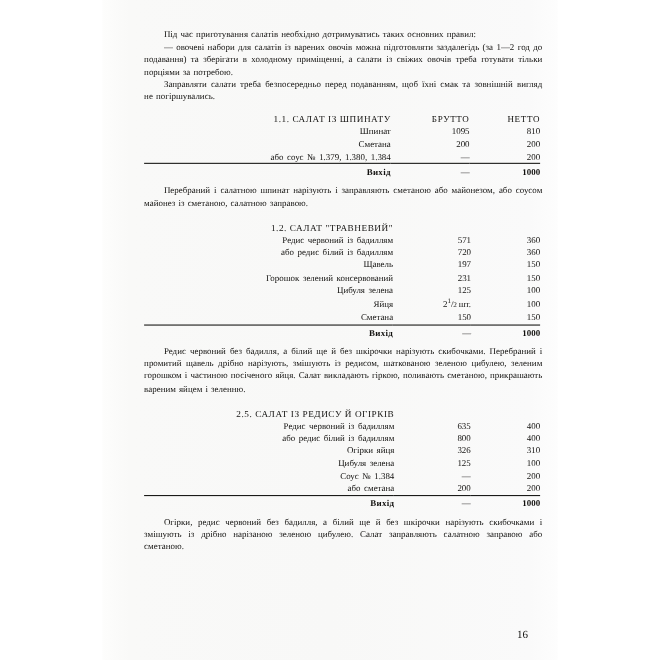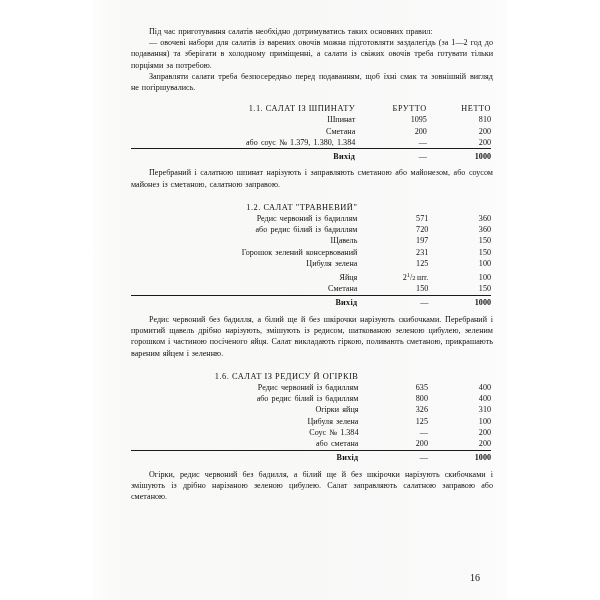--- a/index.html
+++ b/index.html
@@ -206,21 +206,21 @@
             </tbody>
           </table>
           <div class="block-gap-sm"></div>
           <p class="para">Редис червоний без бадилля, а білий ще й без шкірочки нарізують скибочками. Перебраний і промитий щавель дрібно нарізують, змішують із редисом, шаткованою зеленою цибулею, зеленим горошком і частиною посіченого яйця. Салат викладають гіркою, поливають сметаною, прикрашають вареним яйцем і зеленню.</p>
           <div class="block-gap-lg"></div>
         </div>
         <div class="recipe">
           <table class="rcp">
             <thead>
               <tr class="rcp-head">
-                <th class="col-name">1.6. САЛАТ ІЗ РЕДИСУ Й ОГІРКІВ</th>
+                <th class="col-name">2.5. САЛАТ ІЗ РЕДИСУ Й ОГІРКІВ</th>
                 <th class="col-gross"></th>
                 <th class="col-net"></th>
               </tr>
             </thead>
             <tbody>
               <tr class="ing">
                 <td class="col-name name-sp">Редис червоний із бадиллям</td>
                 <td class="col-gross">635</td>
                 <td class="col-net">400</td>
               </tr>

